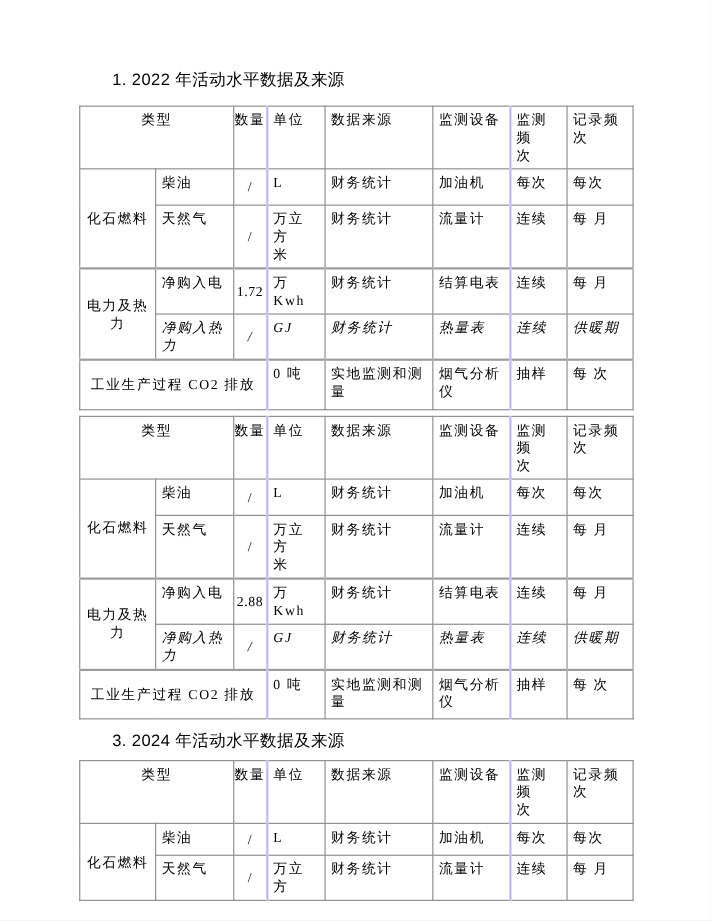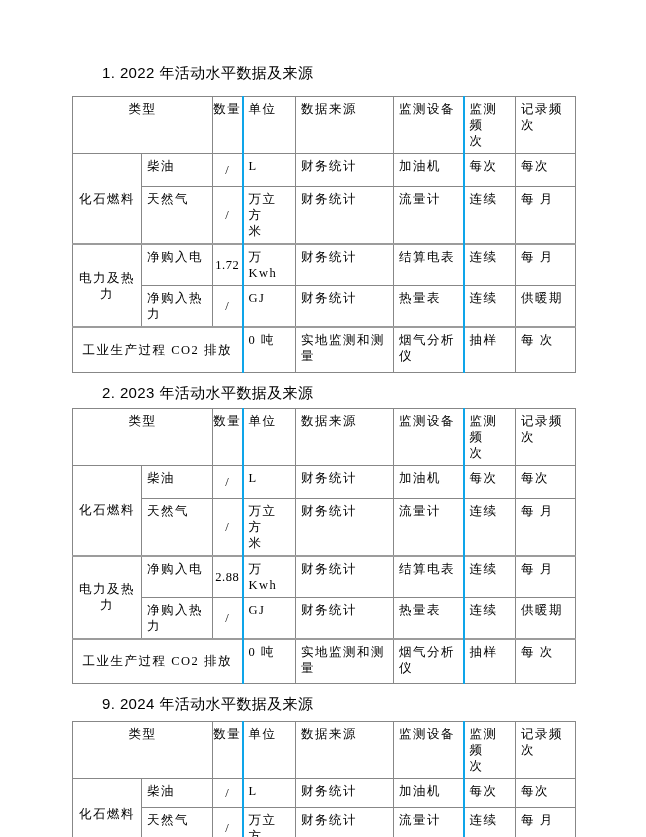--- a/index.html
+++ b/index.html
@@ -21,27 +21,27 @@
   }
   .sec1 table.doc-table{margin-top:13px;}
   .sec2 table.doc-table{margin-top:5px;}
   .sec3 table.doc-table{margin-top:7px;}
   .doc-table td{
     border:1px solid #878787;
     font-size:12.5px;line-height:16px;letter-spacing:1.5px;
     padding:4px 5px;vertical-align:top;text-align:left;
     white-space:pre-line;overflow:hidden;
   }
-  .doc-table td.tl{border-left:2px solid #0ea5e9;}   
+  .doc-table td.tl{border-left:2px solid #c4b5fd;}   
   .doc-table tr.tt td{border-top:2px solid #9c9c9c;} 
   .doc-table td.center{text-align:center;margin-top:44px;}
   .doc-table td.mid{vertical-align:middle;}
   .doc-table td.qty{text-align:center;vertical-align:middle;padding:2px 1px;letter-spacing:0.5px;}
   tr.h47{height:47px;} tr.h48{height:48px;} tr.h45{height:45px;}
-  tr.h43{height:43px;} tr.h42{height:42px;} tr.h37{height:37px;}
+  tr.h43{height:43px;} tr.h42{height:42px;} tr.h37{height:37px;font-style:italic;}
   tr.h34{height:34px;} tr.h33{height:33px;} tr.h29{height:29px;} tr.h28{height:28px;}
 </style>
 </head>
 <body>
 
 <div class="page">
 
   <div class="sec1">
     <p class="heading">1. 2022 年活动水平数据及来源</p>
     <table class="doc-table">
@@ -116,21 +116,20 @@
         <td>烟气分析
 仪</td>
         <td class="tl">抽样</td>
         <td>每 次</td>
       </tr>
     </tbody>
       </table>
   </div>
 
   <div class="sec2">
-    <p class="heading">2. 2023 年活动水平数据及来源</p>
     <table class="doc-table">
       <colgroup>
         <col style="width:69px">
           <col style="width:71px">
           <col style="width:30px">
           <col style="width:53px">
         <col style="width:98px">
           <col style="width:70px">
           <col style="width:52px">
           <col style="width:60px">
@@ -196,21 +195,21 @@
         <td>烟气分析
 仪</td>
         <td class="tl">抽样</td>
         <td>每 次</td>
       </tr>
     </tbody>
       </table>
   </div>
 
   <div class="sec3">
-    <p class="heading">9. 2024 年活动水平数据及来源</p>
+    <p class="heading">3. 2024 年活动水平数据及来源</p>
     <table class="doc-table">
       <colgroup>
         <col style="width:69px">
           <col style="width:71px">
           <col style="width:30px">
           <col style="width:53px">
         <col style="width:98px">
           <col style="width:70px">
           <col style="width:52px">
           <col style="width:60px">

